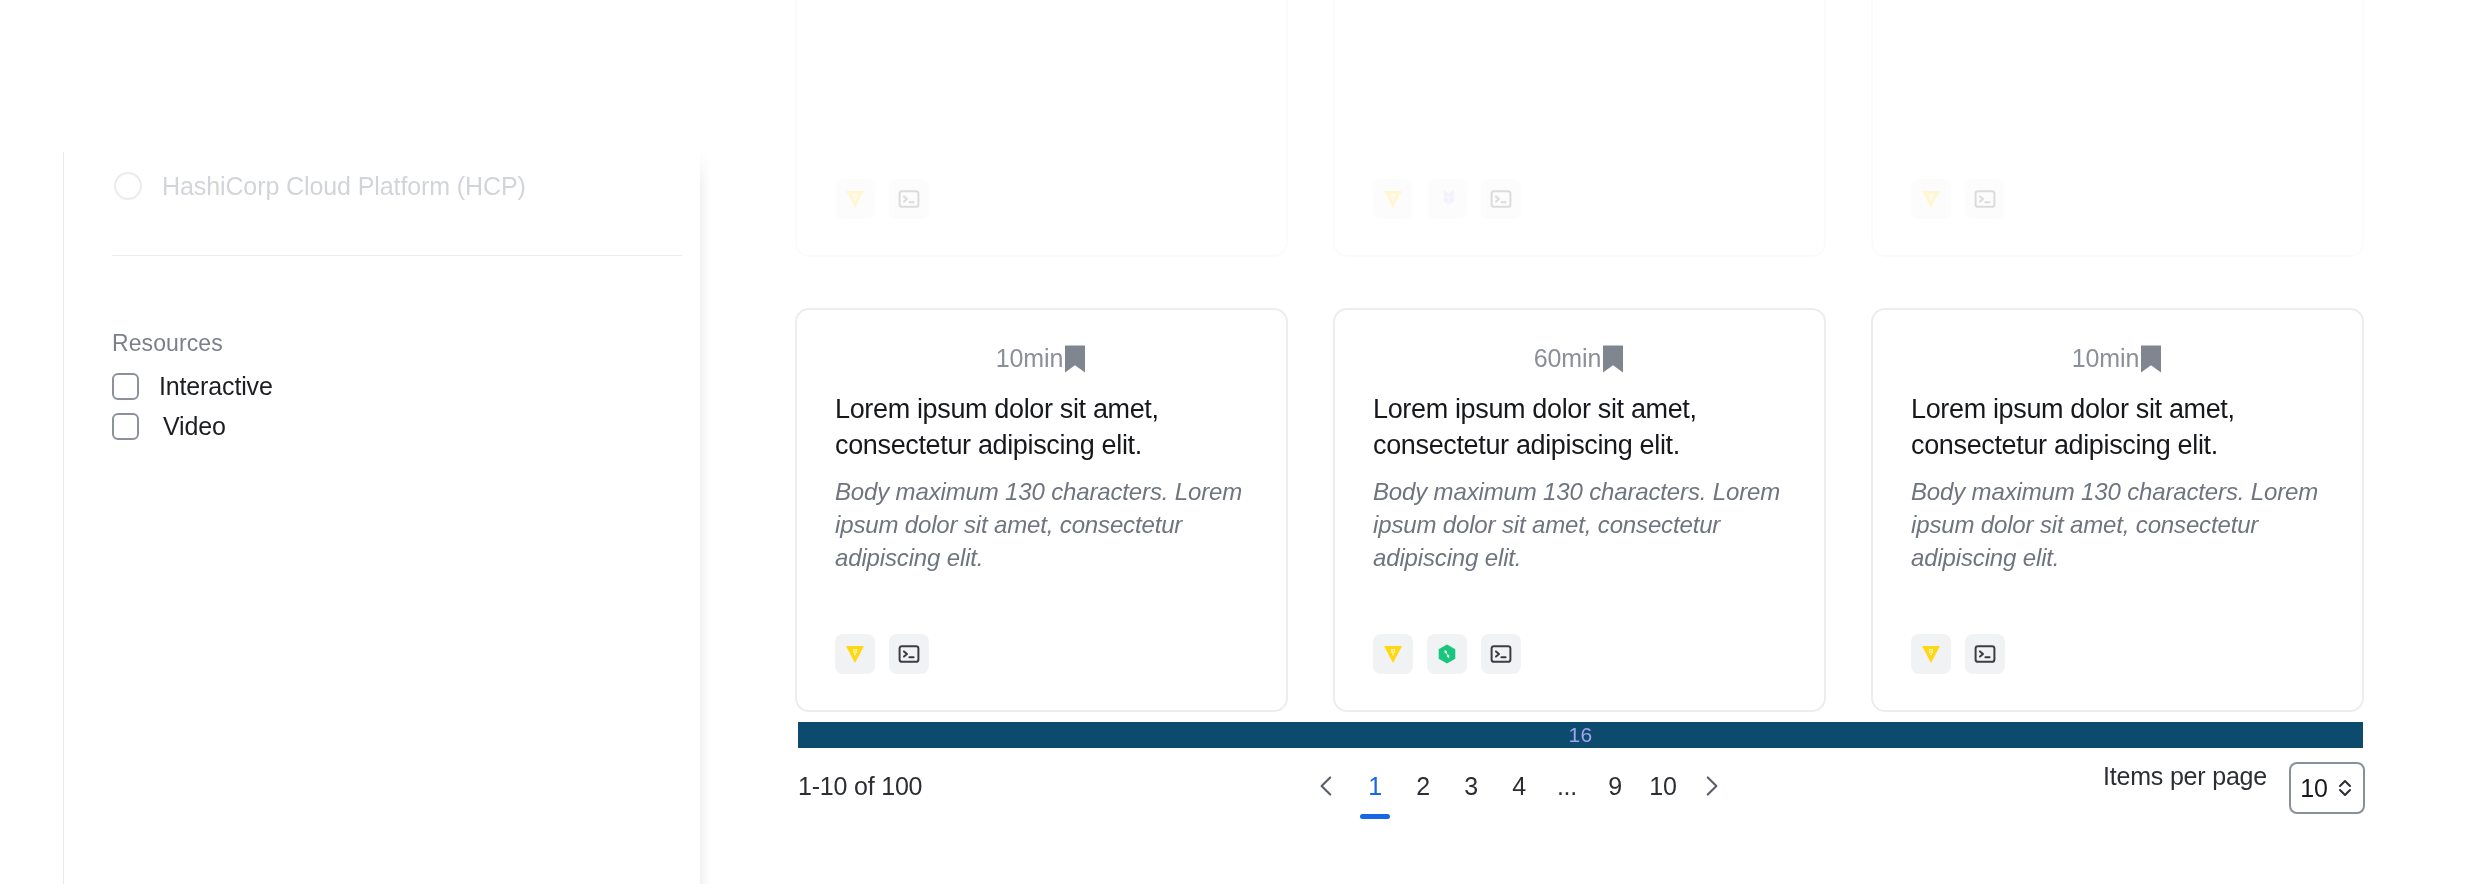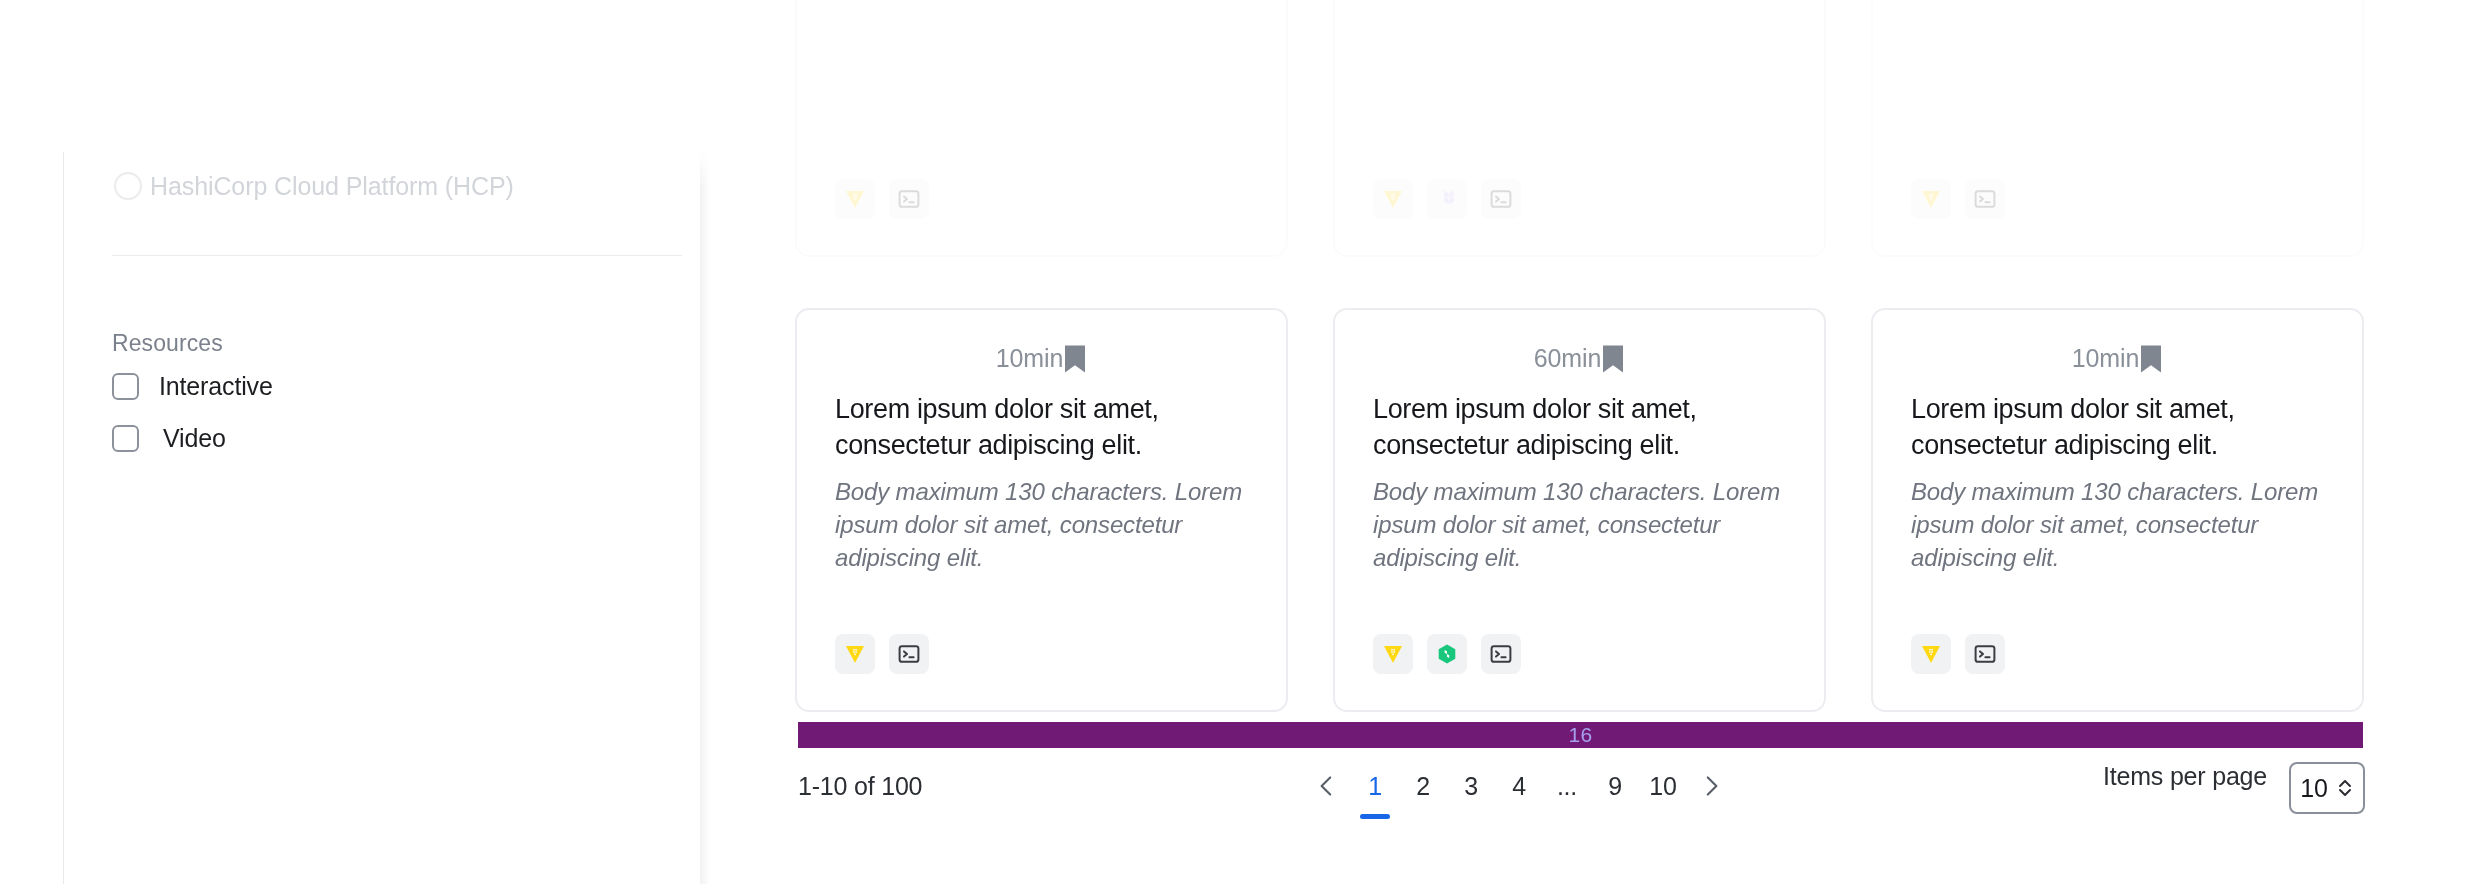--- a/index.html
+++ b/index.html
@@ -35,21 +35,21 @@
     height: 732px;
     background: #e7e9ec;
   }
 
   .filter-row-faded {
     position: absolute;
     left: 50px;
     top: 20px;
     display: flex;
     align-items: flex-start;
-    gap: 8px;
+    gap: 20px;
     opacity: 0.30;
   }
   .radio-circle {
     width: 28px;
     height: 28px;
     border-radius: 50%;
     border: 2px solid #b9bec7;
     background: #fff;
     flex: none;
   }
@@ -81,21 +81,21 @@
 
   .check-row {
     position: absolute;
     left: 48px;
     display: flex;
     align-items: center;
     gap: 20px;
     cursor: pointer;
   }
   .check-row.r0 { top: 220px; }
-  .check-row.r1 { top: 272px; gap: 24px; }
+  .check-row.r1 { top: 260px; gap: 24px; }
   .checkbox {
     width: 27px;
     height: 27px;
     border-radius: 6px;
     border: 2px solid #8c919c;
     background: #ffffff;
     flex: none;
   }
   .check-row .clabel {
     font-size: 25px;
@@ -213,21 +213,21 @@
   }
   .badge svg { display: block; }
 
   
   .hint-band {
     position: absolute;
     left: 798px;
     top: 722px;
     width: 1565px;
     height: 26px;
-    background: #701a75;
+    background: #0c4a6e;
     display: flex;
     align-items: center;
     justify-content: center;
   }
   .hint-band-label {
     font-size: 21px;
     color: #a6a1ee;
     letter-spacing: 0.2px;
   }
 

